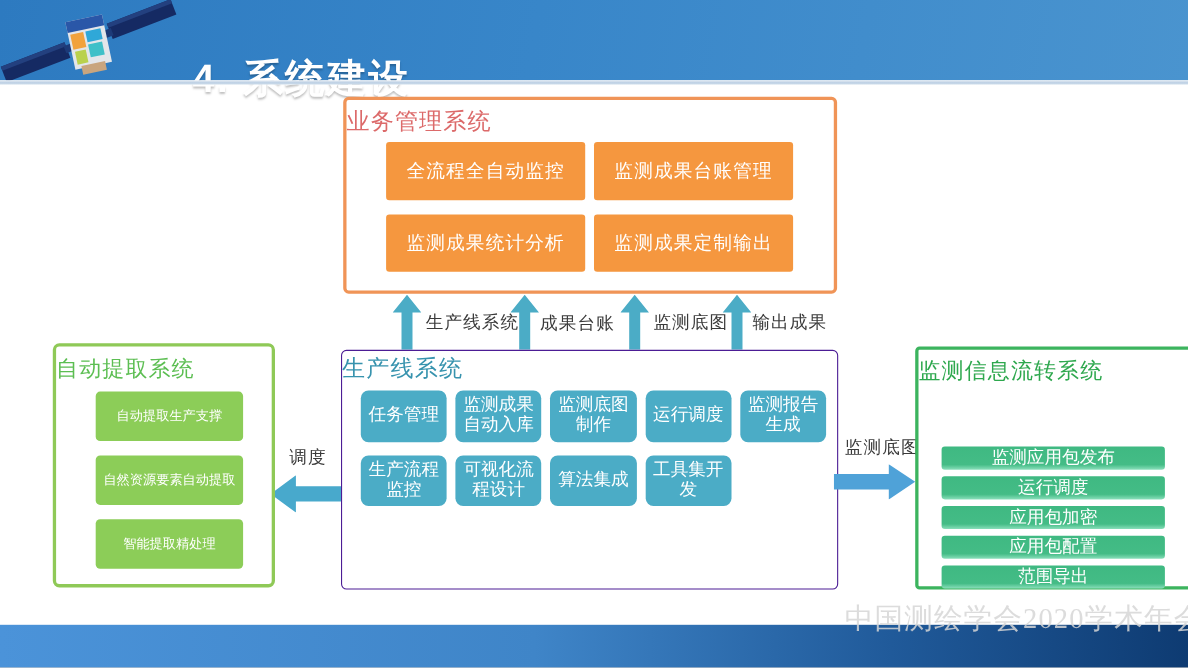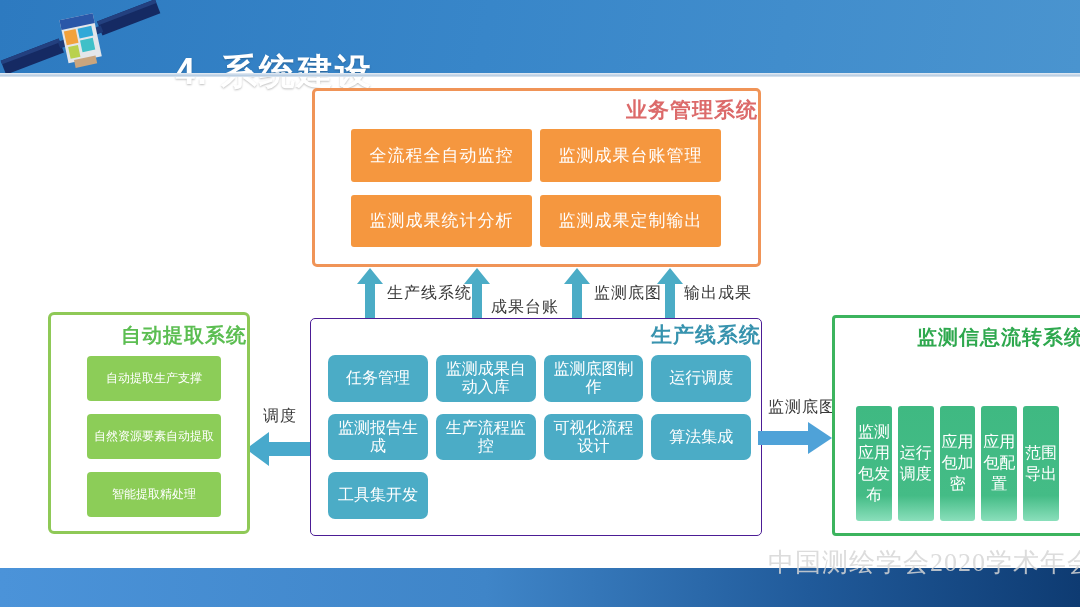--- a/index.html
+++ b/index.html
@@ -18,38 +18,38 @@
   }
   .slide-title{
     position:absolute;left:175px;top:14px;
     color:#ffffff;font-size:36px;font-weight:bold;letter-spacing:2px;
     text-shadow:0 1px 2px rgba(0,0,0,.25);
     margin-top:34px;
   }
   .logo{position:absolute;left:0px;top:0px;width:170px;height:73px;}
   
   .sys-box{position:absolute;box-sizing:border-box;background:#fff;border-radius:5px;}
-  .sys-title{text-align:right;font-weight:bold;}
+  .sys-title{text-align:left;font-weight:normal;}
   
   .business-box{left:312px;top:88px;width:449px;height:179px;border:3px solid #F09457;}
   .business-title{margin-top:5px;font-size:21px;color:#DC6A6A;letter-spacing:1px;}
   .business-grid{
     position:absolute;left:36px;right:37px;top:38px;bottom:17px;
     display:grid;grid-template-columns:1fr 1fr;grid-template-rows:1fr 1fr;gap:13px 8px;
   }
   .btn-orange{
     background:#F5973F;border-radius:3px;color:#fff;font-size:17px;letter-spacing:1px;
     display:flex;align-items:center;justify-content:center;text-align:right;
   }
   
   .production-box{left:310px;top:318px;width:452px;height:218px;border:1px solid #4c1d95;}
   .production-title{margin-top:2px;font-size:21px;color:#3793AE;letter-spacing:1px;}
   .production-grid{
     position:absolute;left:17px;right:10px;top:36px;bottom:16px;
-    display:grid;grid-template-columns:1fr 1fr 1fr 1fr;grid-template-rows:1fr 1fr 1fr;gap:12px 8px;
+    display:grid;grid-template-columns:1fr 1fr 1fr 1fr 1fr;grid-template-rows:1fr 1fr 1fr;gap:12px 8px;
   }
   .btn-teal{
     background:#4BACC6;border-radius:7px;color:#fff;font-size:16px;line-height:1.15;
     display:flex;align-items:center;justify-content:center;text-align:center;padding:0 3px;
   }
   
   .extraction-box{left:48px;top:312px;width:202px;height:222px;border:3px solid #8FC957;border-radius:6px;}
   .extraction-title{margin-top:7px;font-size:20px;color:#5CBE52;letter-spacing:1px;}
   .extraction-col{
     position:absolute;left:36px;right:26px;top:41px;bottom:14px;
@@ -57,21 +57,21 @@
   }
   .btn-green{
     flex:1;background:#8CCD58;border-radius:4px;color:#fff;font-size:12px;line-height:1.2;
     display:flex;align-items:center;justify-content:center;text-align:center;padding:0 4px;
   }
   
   .flow-box{left:832px;top:315px;width:256px;height:221px;border:3px solid #3CB45E;border-radius:4px;}
   .flow-title{margin-top:6px;font-size:20px;color:#2EA84E;letter-spacing:1px;}
   .flow-col{
     position:absolute;left:21px;right:26px;top:41px;bottom:12px;
-    display:flex;gap:6px;margin-top:47px;
+    display:flex;flex-direction:column;gap:6px;margin-top:47px;
   }
   .btn-emerald{
     flex:1;background:linear-gradient(180deg,#3FB982 0%,#44BC86 78%,#8ADFBB 100%);
     border-radius:3px;color:#fff;font-size:16px;
     display:flex;align-items:center;justify-content:center;text-align:center;
   }
   
   .arrow{position:absolute;}
   .arrow-label{position:absolute;font-size:16px;color:#3a3a3a;letter-spacing:1px;white-space:nowrap;}
   
@@ -129,21 +129,21 @@
   <svg class="arrow" style="left:464px;top:268px;" width="26" height="50">
       <polygon points="13,0 26,16 18,16 18,50 8,50 8,16 0,16" fill="#4BACC6"></polygon>
     </svg>
   <svg class="arrow" style="left:564px;top:268px;" width="26" height="50">
       <polygon points="13,0 26,16 18,16 18,50 8,50 8,16 0,16" fill="#4BACC6"></polygon>
     </svg>
   <svg class="arrow" style="left:657px;top:268px;" width="26" height="50">
       <polygon points="13,0 26,16 18,16 18,50 8,50 8,16 0,16" fill="#4BACC6"></polygon>
     </svg>
   <div class="arrow-label" style="left:387px;top:283px;">生产线系统</div>
-  <div class="arrow-label" style="left:491px;top:297px;">成果台账</div>
+  <div class="arrow-label" style="left:491px;top:284px;">成果台账</div>
   <div class="arrow-label" style="left:594px;top:283px;">监测底图</div>
   <div class="arrow-label" style="left:684px;top:283px;">输出成果</div>
 
   <div class="sys-box production-box">
     <div class="sys-title production-title">生产线系统</div>
     <div class="production-grid">
       <div class="btn-teal">任务管理</div>
       <div class="btn-teal">监测成果自动入库</div>
       <div class="btn-teal">监测底图制作</div>
       <div class="btn-teal">运行调度</div>

